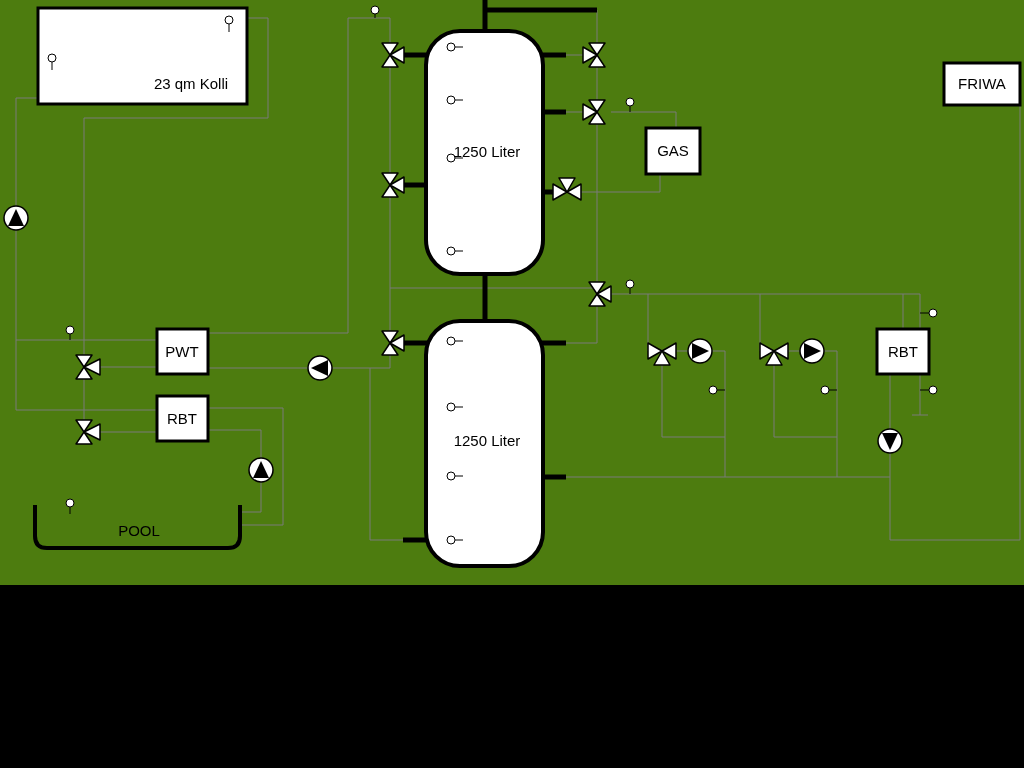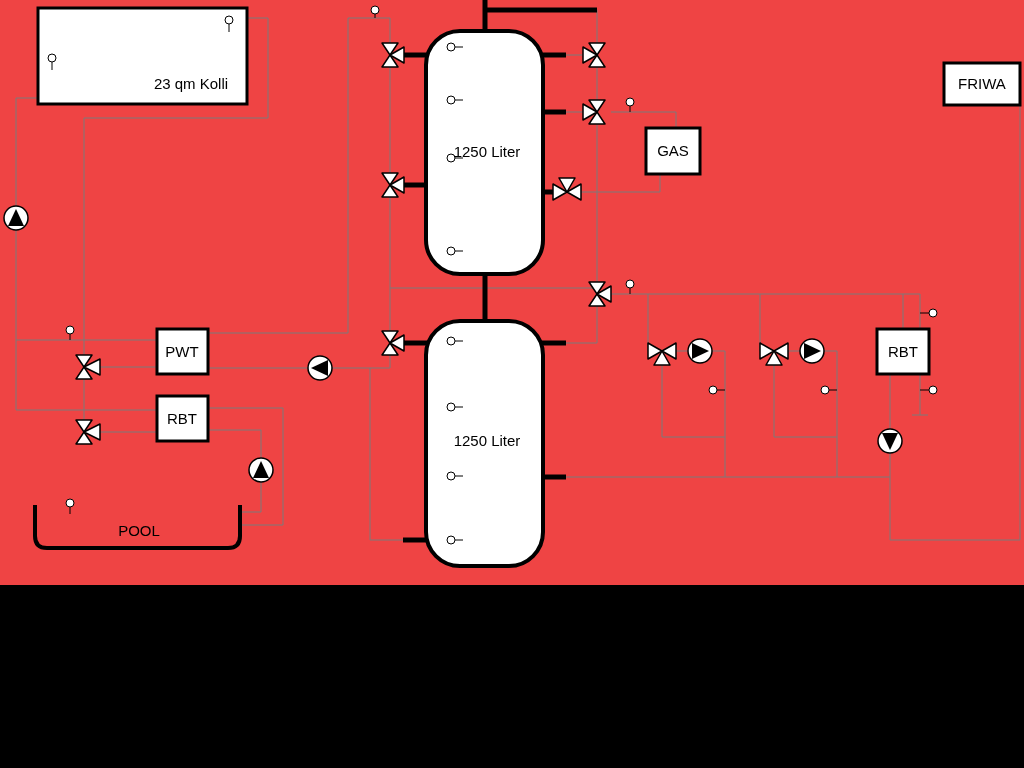--- a/index.html
+++ b/index.html
@@ -1,16 +1,16 @@
 <!DOCTYPE html>
 <html><head>
 <meta charset="utf-8">
 <style>
   html,body{margin:0;padding:0;background:#000;}
-  .page{position:relative;width:1024px;height:768px;background:#ef4444;overflow:hidden;
+  .page{position:relative;width:1024px;height:768px;background:#4d7c0f;overflow:hidden;
         font-family:"Liberation Sans", sans-serif;}
   .schematic{position:absolute;top:0;left:0;}
   .footer-band{position:absolute;left:0;top:585px;width:1024px;height:183px;background:#000000;}
   text{font-family:"Liberation Sans", sans-serif;font-size:15px;fill:#000;}
 </style>
 </head>
 <body>
 
 <div class="page">
 

